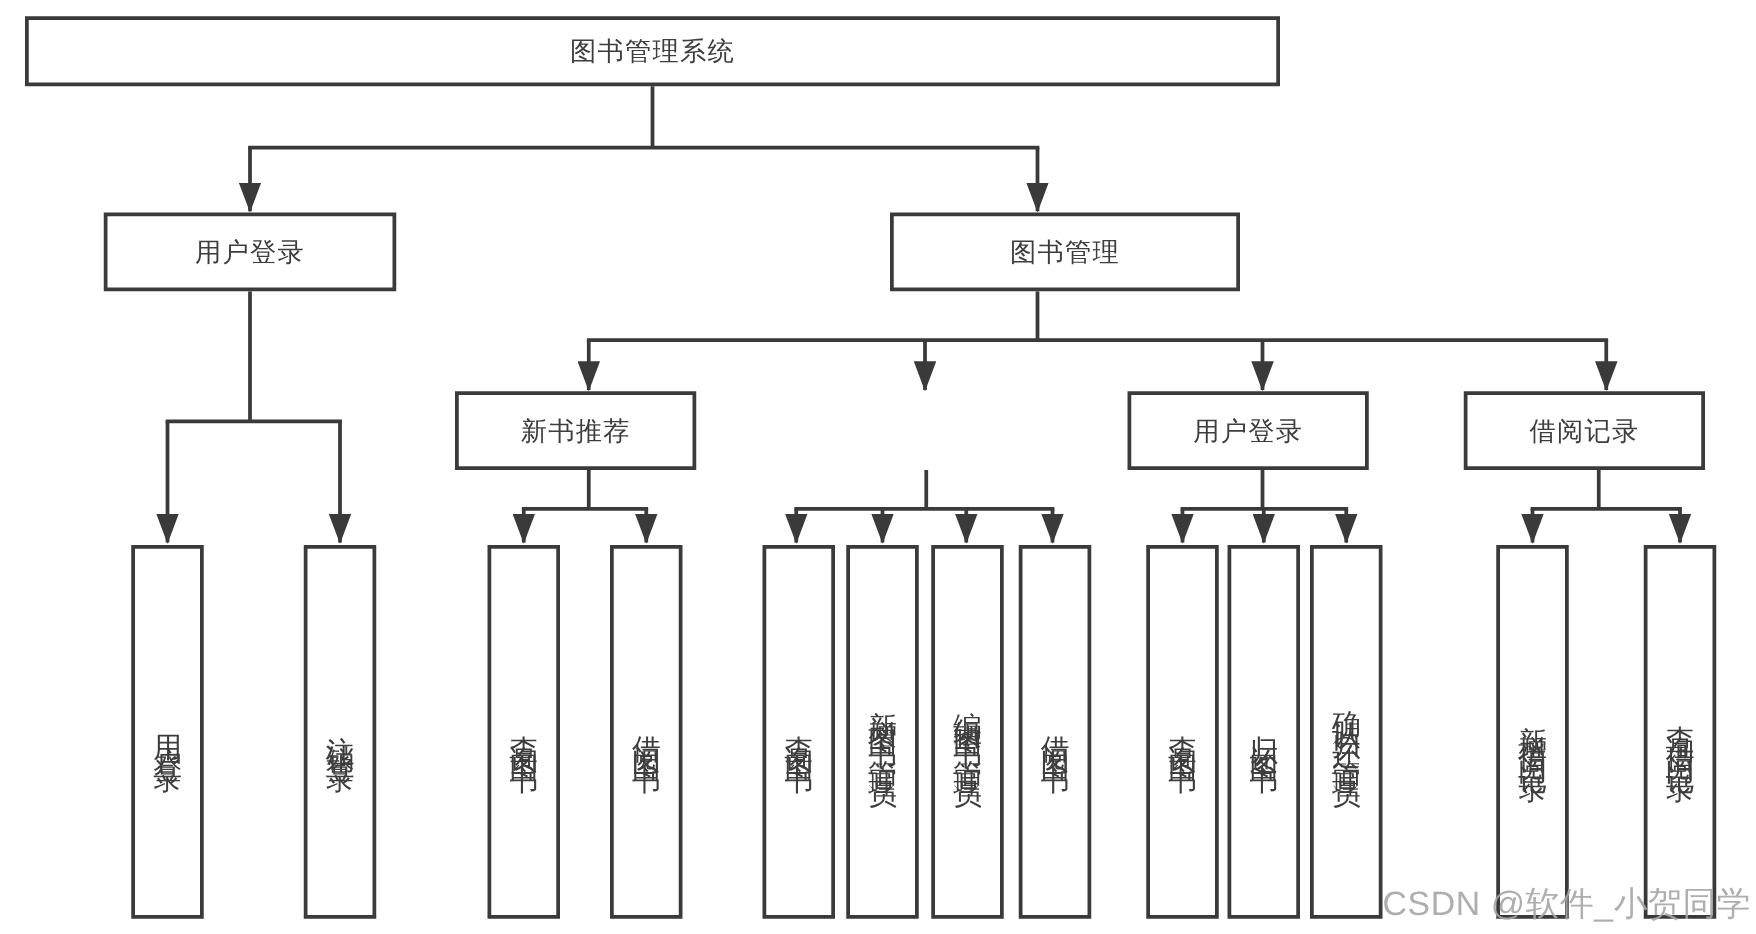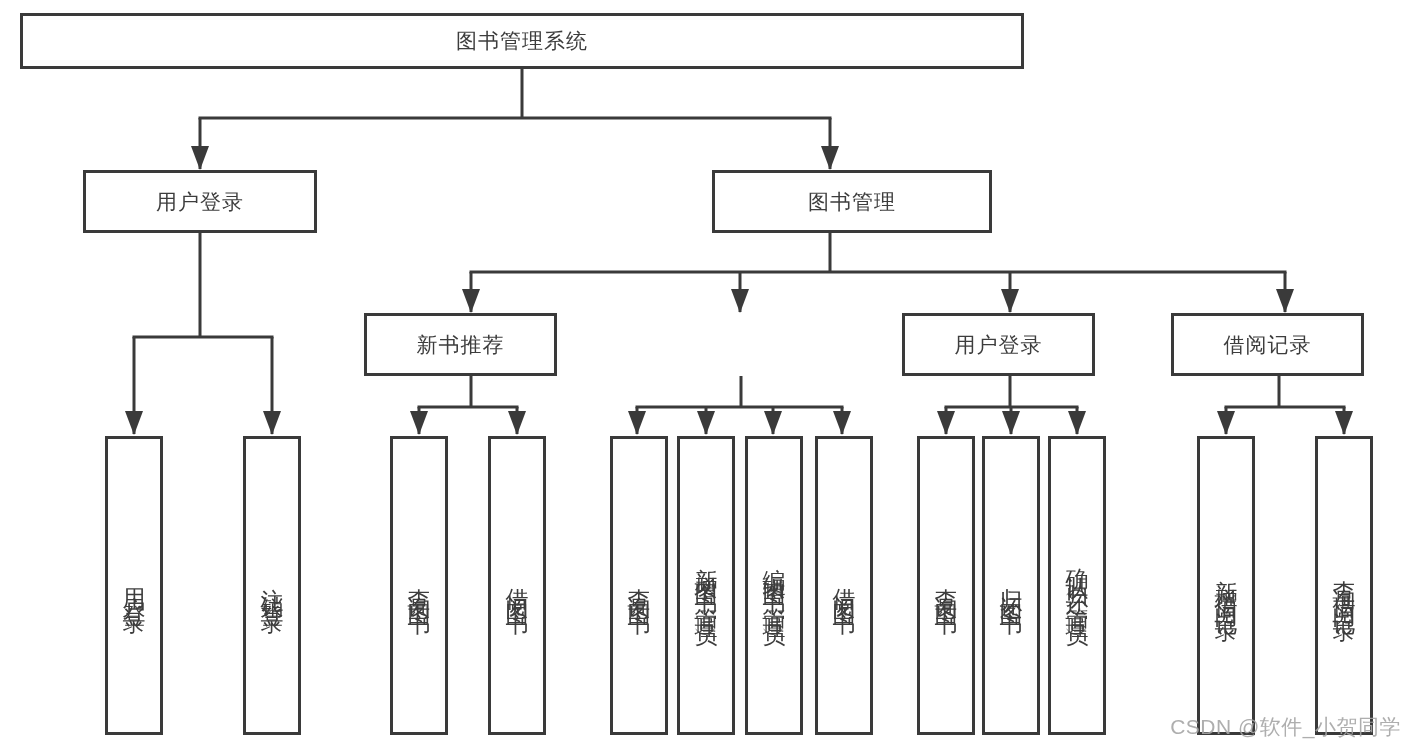--- a/index.html
+++ b/index.html
@@ -46,21 +46,21 @@
     writing-mode: vertical-rl;
     font-size: 23px;
     letter-spacing: 8px;
     line-height: 1;
     color: #3d3d3d;
   }
   .watermark {
     position: absolute;
     right: 4px;
     bottom: 6px;
-    font-size: 21px;
+    font-size: 27px;
     color: rgba(165,165,165,0.9);
     z-index: 5;
     letter-spacing: 0.5px;
     white-space: nowrap;
   }
 </style>
 </head>
 <body>
 
 <div class="canvas">

